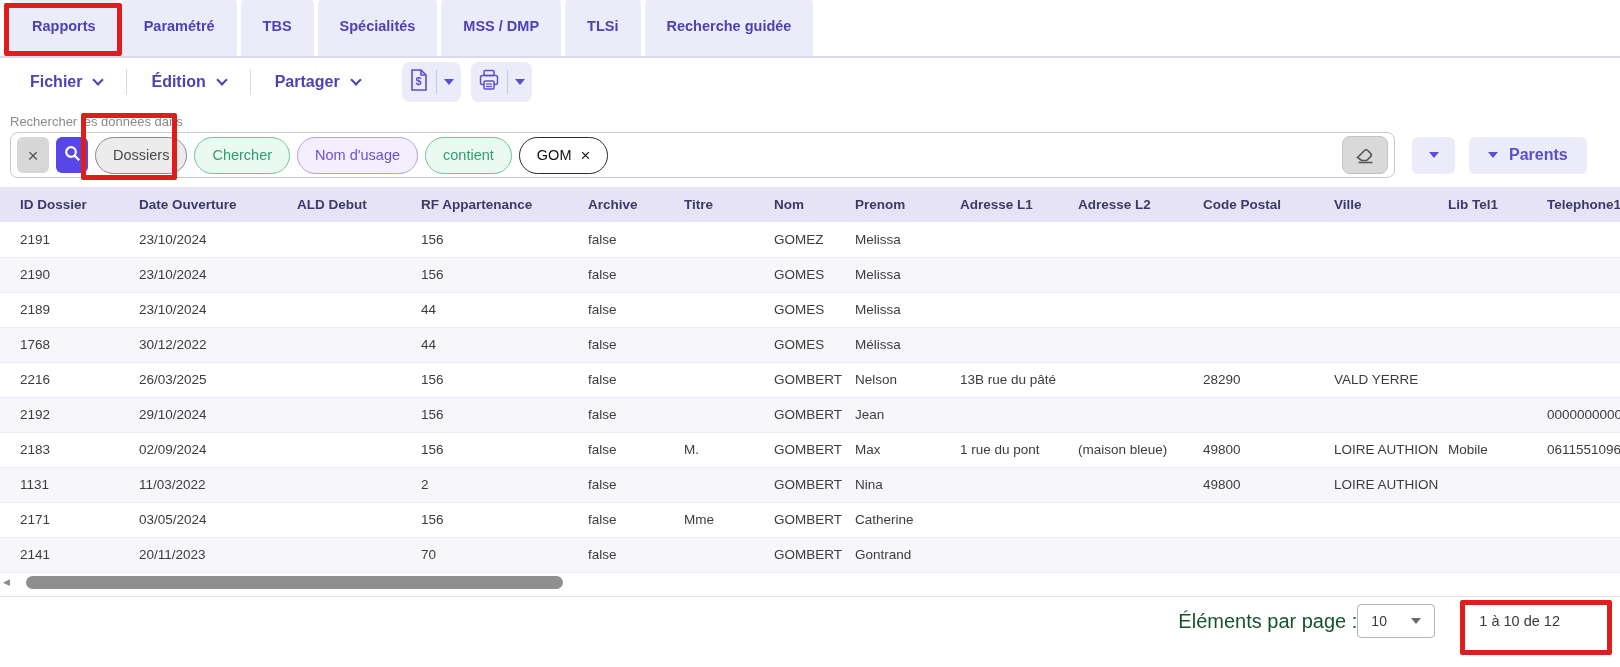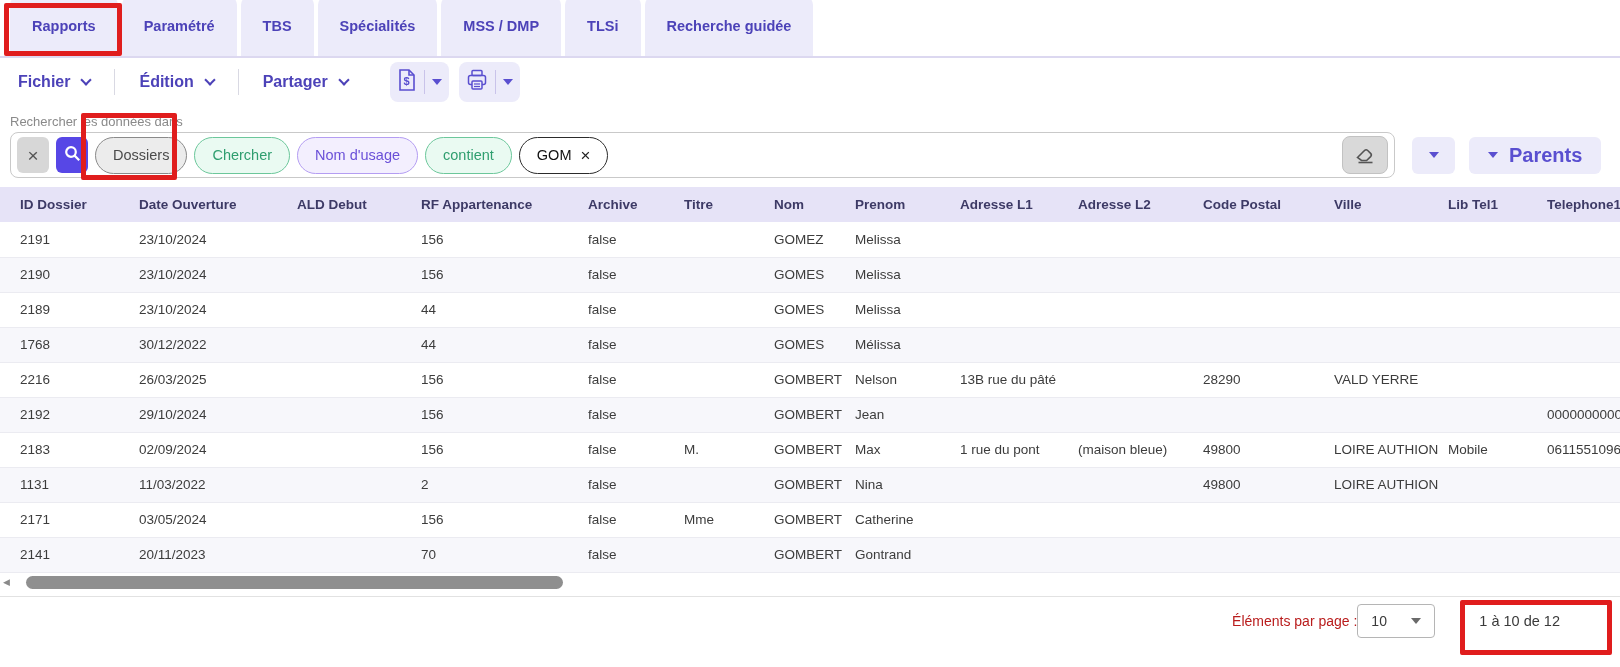--- a/index.html
+++ b/index.html
@@ -9,21 +9,21 @@
     background:#fff; font-family:"Liberation Sans", sans-serif;
   }
 
   
   .tabbar { height:58px; border-bottom:2px solid #dcd8f0; display:flex; align-items:flex-end; padding-left:10px; gap:4px; }
   .tab { height:60px; display:flex; align-items:center; padding:0 22px; background:#ecebfa;
          color:#4c42b8; font-weight:bold; font-size:14.5px; border-radius:9px 9px 0 0; cursor:pointer; white-space:nowrap; }
   .tab.active { background:#fff; border:1px solid #b9b9c9; border-bottom:none; margin-bottom:-2px; height:49px; border-radius:7px 7px 0 0; }
 
   
-  .menubar { height:48px; display:flex; align-items:center; padding-left:18px; }
+  .menubar { height:48px; display:flex; align-items:center; padding-left:30px; }
   .menu-item { display:flex; align-items:center; gap:12px; color:#4c42b8; font-weight:bold; font-size:16px; cursor:pointer; }
   .chev { width:8px; height:8px; border-right:2.2px solid #4c42b8; border-bottom:2.2px solid #4c42b8; transform:rotate(45deg); margin-top:-4px; }
   .menu-div { width:1px; height:26px; background:#d9d9e3; margin:0 24px; }
   .toolbar { display:flex; gap:10px; margin-left:42px; }
   .tool-btn { display:flex; align-items:center; background:#ecebfa; border-radius:8px; height:40px; padding:0 7px; cursor:pointer; }
   .tool-sep { width:1px; height:24px; background:#c9c3ea; margin:0 7px; }
   .tri-down { width:0; height:0; border-left:5px solid transparent; border-right:5px solid transparent; border-top:6px solid #5a4fd0; }
 
   
   .search-label { margin:8px 0 3px 10px; font-size:13px; color:#8a8a8a; }
@@ -35,39 +35,39 @@
   .chip { height:37px; border-radius:19px; display:flex; align-items:center; padding:0 17px; font-size:14.5px; gap:9px; white-space:nowrap; cursor:pointer; }
   .chip-gray   { background:#ececec; border:1px solid #8a8a8a; color:#4a4a4a; }
   .chip-green  { background:#eafaf2; border:1px solid #6cc79b; color:#2f9e6f; }
   .chip-purple { background:#f3effe; border:1px solid #b49df2; color:#6a50d8; }
   .chip-black  { background:#fff;    border:1.5px solid #2b2b2b; color:#111; }
   .chip-x { font-size:17px; color:#222; cursor:pointer; line-height:1; }
   .eraser-btn { margin-left:auto; width:46px; height:38px; background:#d9d9d9; border:1px solid #c2c2c2; border-radius:8px;
                 display:flex; align-items:center; justify-content:center; cursor:pointer; flex:none; }
   .dd-btn { width:43px; height:37px; background:#ecebfa; border-radius:6px; display:flex; align-items:center; justify-content:center; margin-left:17px; cursor:pointer; }
   .parents-btn { height:37px; background:#ecebfa; border-radius:6px; display:flex; align-items:center; justify-content:flex-end;
-                 gap:11px; margin-left:14px; padding:0 19px; color:#5a4fd0; font-weight:bold; font-size:20px; cursor:pointer; }
+                 gap:11px; margin-left:14px; padding:0 19px; color:#5a4fd0; font-weight:bold; font-size:16px; cursor:pointer; }
   .tri-sm { width:0; height:0; border-left:5px solid transparent; border-right:5px solid transparent; border-top:6px solid #5a4fd0; }
 
   
   .table-wrap { margin-top:9px; width:1620px; overflow:hidden; }
   table { border-collapse:collapse; table-layout:fixed; width:1667px; }
   th { background:#e6e3f7; color:#3d3a66; font-size:13.5px; font-weight:bold; text-align:left; height:35px; padding:0; white-space:nowrap; overflow:hidden; }
   td { font-size:13.5px; color:#3c3c3c; height:35px; padding:0; border-bottom:1px solid #ebebf1; white-space:nowrap; overflow:hidden; background:#fff; }
   tr.alt td { background:#f7f7fb; }
   th:first-child, td:first-child { padding-left:20px; }
 
   
   .scrollbar-row { position:relative; height:20px; }
   .scroll-arrow { position:absolute; left:3px; top:4px; font-size:9px; color:#8a8a8a; cursor:pointer; }
   .scroll-thumb { position:absolute; left:26px; top:3px; width:537px; height:13px; background:#8f8f8f; border-radius:7px; cursor:pointer; }
 
   
   .pagination { border-top:1px solid #e2e2e2; height:50px; display:flex; align-items:center; justify-content:flex-end; padding-right:60px; margin-top:3px; }
-  .pp-label { font-size:14px; color:#b91c1c; }
+  .pp-label { font-size:20px; color:#14532d; }
   .pp-select { width:78px; height:34px; border:1px solid #b5b5b5; border-radius:4px; display:flex; align-items:center; justify-content:space-between;
                padding:0 13px; font-size:14px; color:#3a3a3a; cursor:pointer; background:#fff; }
   .pp-tri { width:0; height:0; border-left:5px solid transparent; border-right:5px solid transparent; border-top:6px solid #6a6a6a; }
   .pp-range { font-size:14.5px; color:#3a3a3a; margin-left:44px; }
 
   
   .anno { position:absolute; border:5px solid #e01d1d; z-index:20; pointer-events:none; border-radius:2px; }
   #anno-tab   { left:4px;    top:3px;   width:118px; height:53px; }
   #anno-chip  { left:81px;   top:113px; width:96px;  height:67px; }
   #anno-range { left:1460px; top:600px; width:152px; height:55px; }

